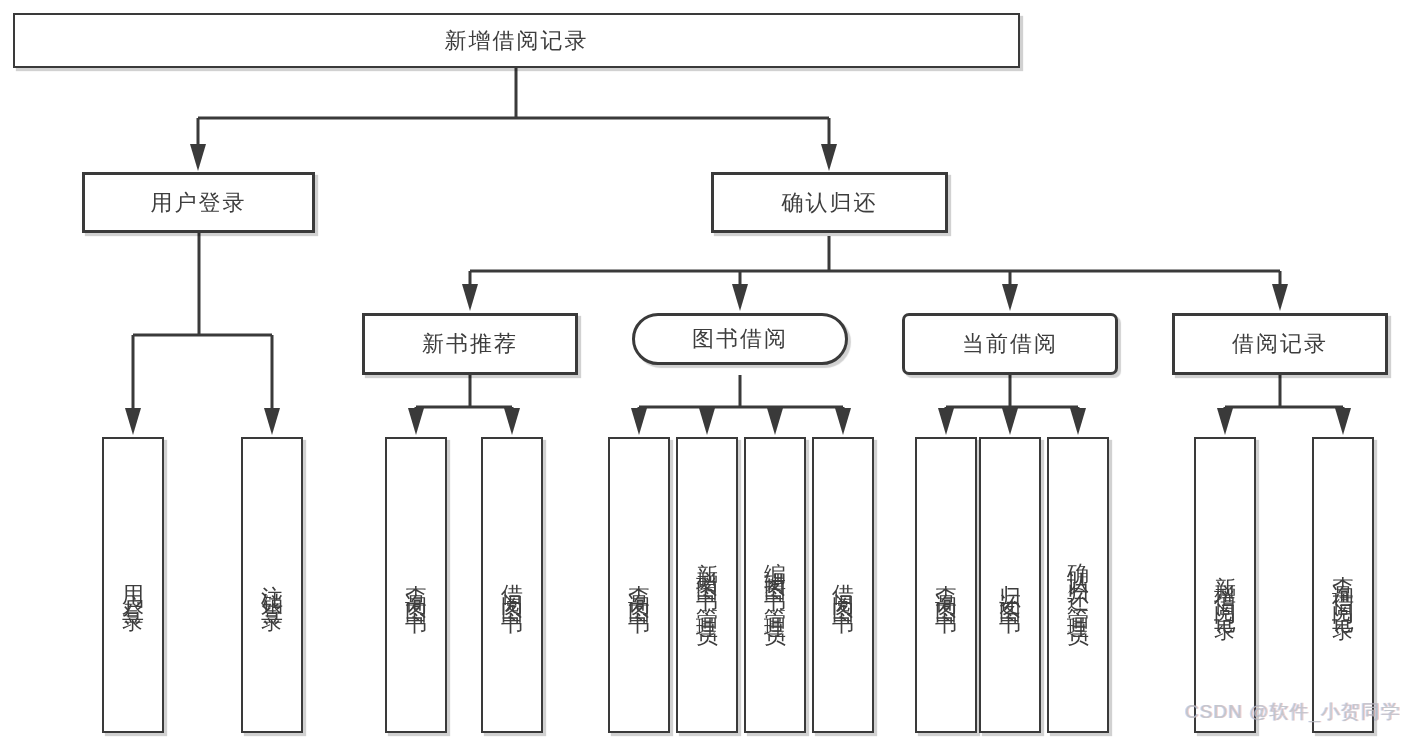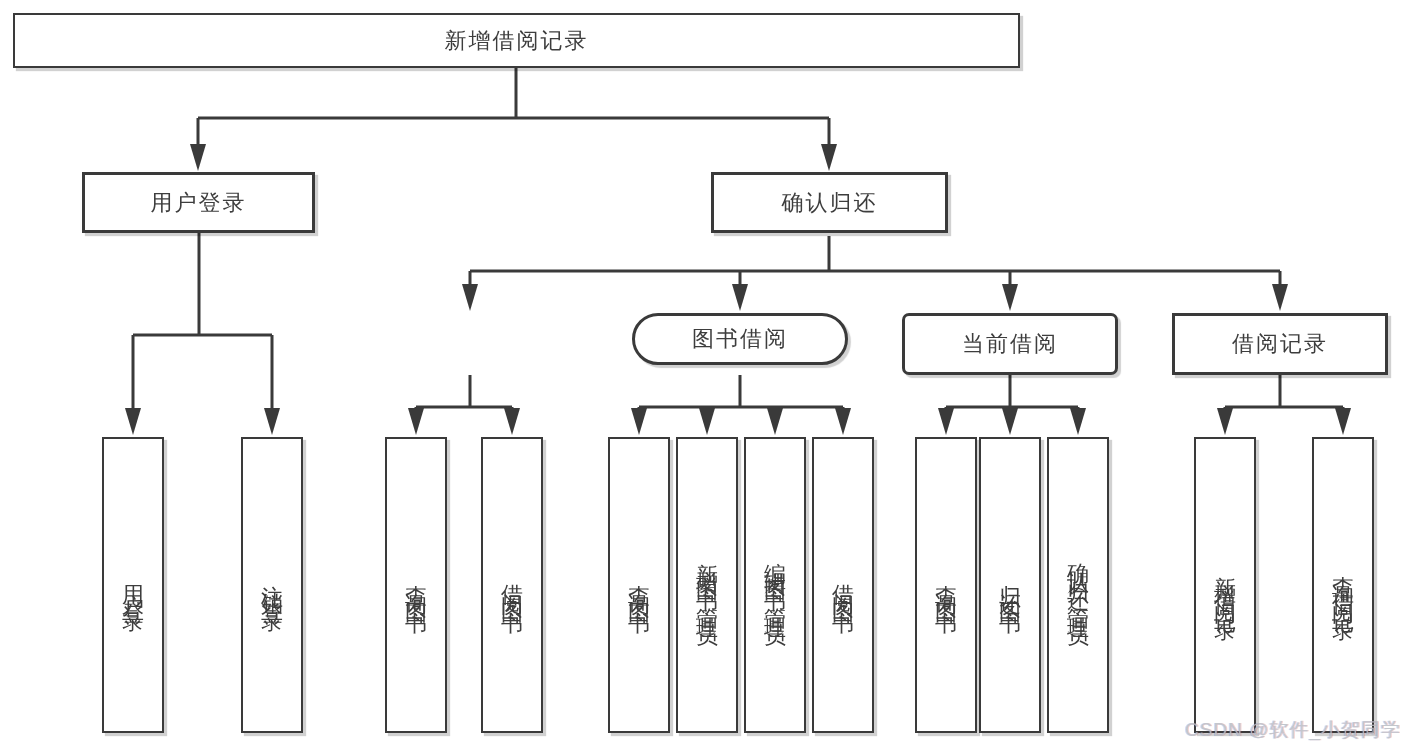--- a/index.html
+++ b/index.html
@@ -46,21 +46,21 @@
   .leaf .vtext {
     writing-mode: vertical-rl;
     text-orientation: mixed;
     letter-spacing: 9px;
     line-height: 1;
     white-space: nowrap;
   }
   .watermark {
     position: absolute;
     right: 4px;
-    bottom: 4px;
+    bottom: 22px;
     z-index: 3;
     font-size: 19px;
     color: #b9bdc4;
     opacity: 0.85;
     letter-spacing: 1px;
     text-shadow: 1px 0 0 rgba(205,80,80,0.30), -1px 0 0 rgba(80,110,205,0.30);
   }
 </style>
 </head>
 <body>
@@ -98,20 +98,21 @@
       <polygon points="1217,408 1233,408 1225,435"></polygon>
       <polygon points="1335,408 1351,408 1343,435"></polygon>
     </g>
   </svg>
 
   <div class="box" style="left:13px; top:13px; width:1007px; height:55px;">新增借阅记录</div>
 
   <div class="box mid" style="left:82px; top:172px; width:233px; height:61px;">用户登录</div>
   <div class="box mid" style="left:711px; top:172px; width:237px; height:61px;">确认归还</div>
 
+  <div class="box mid" style="left:362px; top:313px; width:216px; height:62px;">新书推荐</div>
   <div class="box mid" style="left:632px; top:313px; width:216px; height:52px;border-radius:26px;">图书借阅</div>
   <div class="box mid" style="left:902px; top:313px; width:216px; height:62px;border-radius:7px;">当前借阅</div>
   <div class="box mid" style="left:1172px; top:313px; width:216px; height:62px;">借阅记录</div>
 
   <div class="box leaf" style="left:102px;">
     <span class="vtext">用户登录</span>
   </div>
   <div class="box leaf" style="left:241px;">
     <span class="vtext">注销登录</span>
   </div>

